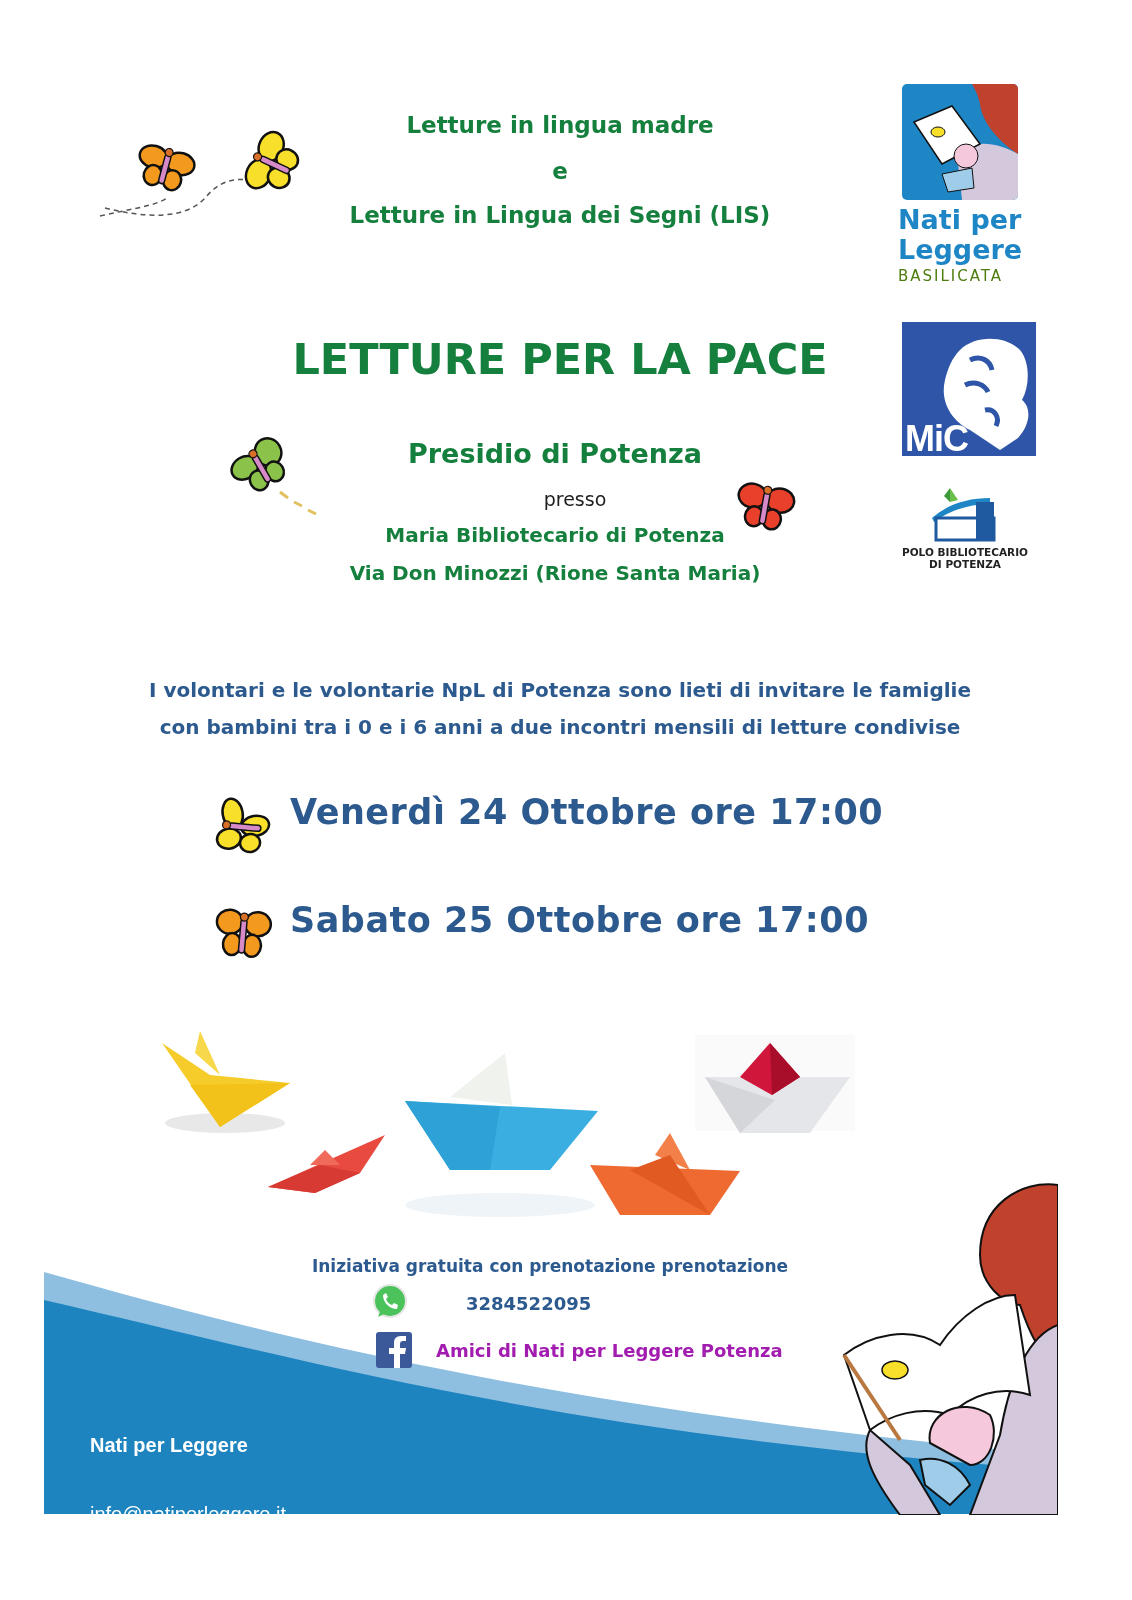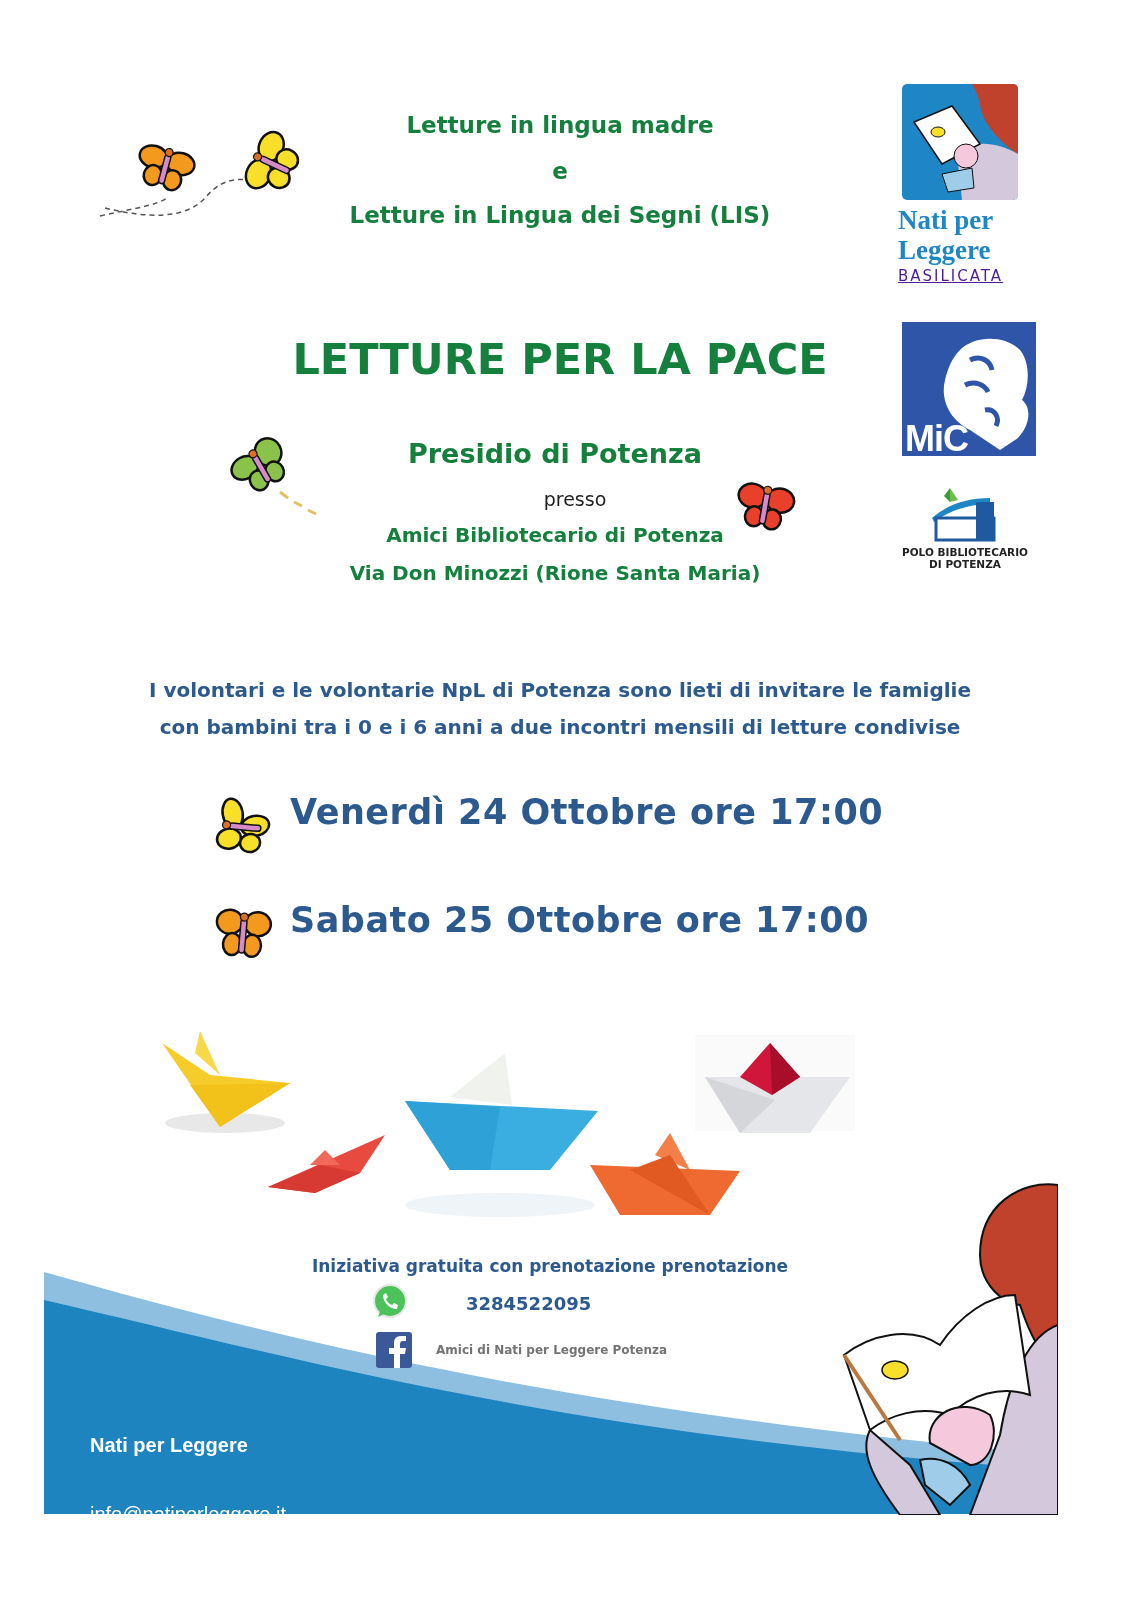--- a/index.html
+++ b/index.html
@@ -25,28 +25,28 @@
 
   .date-row { left: 210px; width: 700px; height: 70px; display: flex; align-items: flex-start; }
   .date-row .date-text { font-size: 35px; margin-left: 14px; color: #2c5a8f; font-weight: bold; letter-spacing: 0.5px; }
   #date1 { top: 792px; }
   #date2 { top: 900px; }
 
   #booking { left: 300px; top: 1256px; width: 500px; font-size: 17px; }
   #whatsapp-row { left: 370px; top: 1283px; height: 40px; display: flex; align-items: center; }
   #phone { font-size: 18px; color: #2c5a8f; font-weight: bold; margin-left: 56px; }
   #facebook-row { left: 376px; top: 1330px; height: 40px; display: flex; align-items: center; }
-  #fb-label { font-size: 12px; color: #737373; font-weight: bold; margin-left: 24px; }
+  #fb-label { font-size: 18px; color: #a21caf; font-weight: bold; margin-left: 24px; }
 
   #footer-name { left: 90px; top: 1434px; font-family: "Liberation Sans", sans-serif; font-size: 20px; color: #fff; font-weight: bold; }
   #footer-email { left: 90px; top: 1503px; font-family: "Liberation Sans", sans-serif; font-size: 20px; color: #fff; }
 
   #npl-logo-text { left: 898px; top: 205px; width: 130px; }
-  #npl-logo-text .l1 { font-size: 27px; color: #1f86c6; font-weight: bold; line-height: 30px; font-family: Liberation Serif, serif; }
-  #npl-logo-text .l2 { font-size: 15px; color: #4c1d95; letter-spacing: 2px; margin-top: 2px; text-decoration: underline; }
+  #npl-logo-text .l1 { font-size: 27px; color: #1f86c6; font-weight: bold; line-height: 30px; }
+  #npl-logo-text .l2 { font-size: 15px; color: #4d7c0f; letter-spacing: 2px; margin-top: 2px; }
 
   #polo-text { left: 895px; top: 546px; width: 140px; font-size: 10.5px; font-weight: bold; color: #222; line-height: 12px; text-align: center; }
   #mic-text { left: 905px; top: 418px; font-size: 36px; color: #fff; font-weight: bold; font-family: "Liberation Sans", sans-serif; letter-spacing: -1px; }
 </style>
 </head>
 <body>
 
 <svg class="abs" style="left:95px;top:128px" width="215" height="95" viewBox="0 0 215 95">
   <path d="M5 88 C40 80 60 78 72 70" stroke="#555" stroke-width="1.5" stroke-dasharray="5,4" fill="none"></path>
   <path d="M10 80 C50 90 90 92 110 70 C125 52 140 50 155 52" stroke="#555" stroke-width="1.5" stroke-dasharray="5,4" fill="none"></path>
@@ -128,21 +128,21 @@
     <ellipse cx="14" cy="-8" rx="14" ry="12" fill="#e8402a" stroke="#111" stroke-width="2.5"></ellipse>
     <ellipse cx="-9" cy="12" rx="9" ry="10" fill="#e8402a" stroke="#111" stroke-width="2.5"></ellipse>
     <ellipse cx="9" cy="12" rx="9" ry="10" fill="#e8402a" stroke="#111" stroke-width="2.5"></ellipse>
     <rect x="-3" y="-14" width="6" height="32" rx="3" fill="#d68ac8" stroke="#111" stroke-width="1.5"></rect>
     <circle cx="0" cy="-16" r="4" fill="#d8702a" stroke="#111" stroke-width="1.2"></circle>
   </g>
 </svg>
 
 <div id="presidio" class="abs center orange">Presidio di Potenza</div>
 <div id="presso" class="abs center">presso</div>
-<div id="venue" class="abs center orange">Amici Bibliotecario di Potenza</div>
+<div id="venue" class="abs center orange">Maria Bibliotecario di Potenza</div>
 <div id="address" class="abs center orange">Via Don Minozzi (Rione Santa Maria)</div>
 
 <div id="invite1" class="abs center blue">I volontari e le volontarie NpL di Potenza sono lieti di invitare le famiglie</div>
 <div id="invite2" class="abs center blue">con bambini tra i 0 e i 6 anni a due incontri mensili di letture condivise</div>
 
 <div id="date1" class="abs date-row">
   <svg width="66" height="66" viewBox="0 0 66 66">
     <g transform="translate(33,34) rotate(-10)">
       <ellipse cx="-8" cy="-14" rx="10" ry="15" fill="#f8df2a" stroke="#111" stroke-width="2.5"></ellipse>
       <ellipse cx="12" cy="2" rx="14" ry="10" fill="#f8df2a" stroke="#111" stroke-width="2.5"></ellipse>

